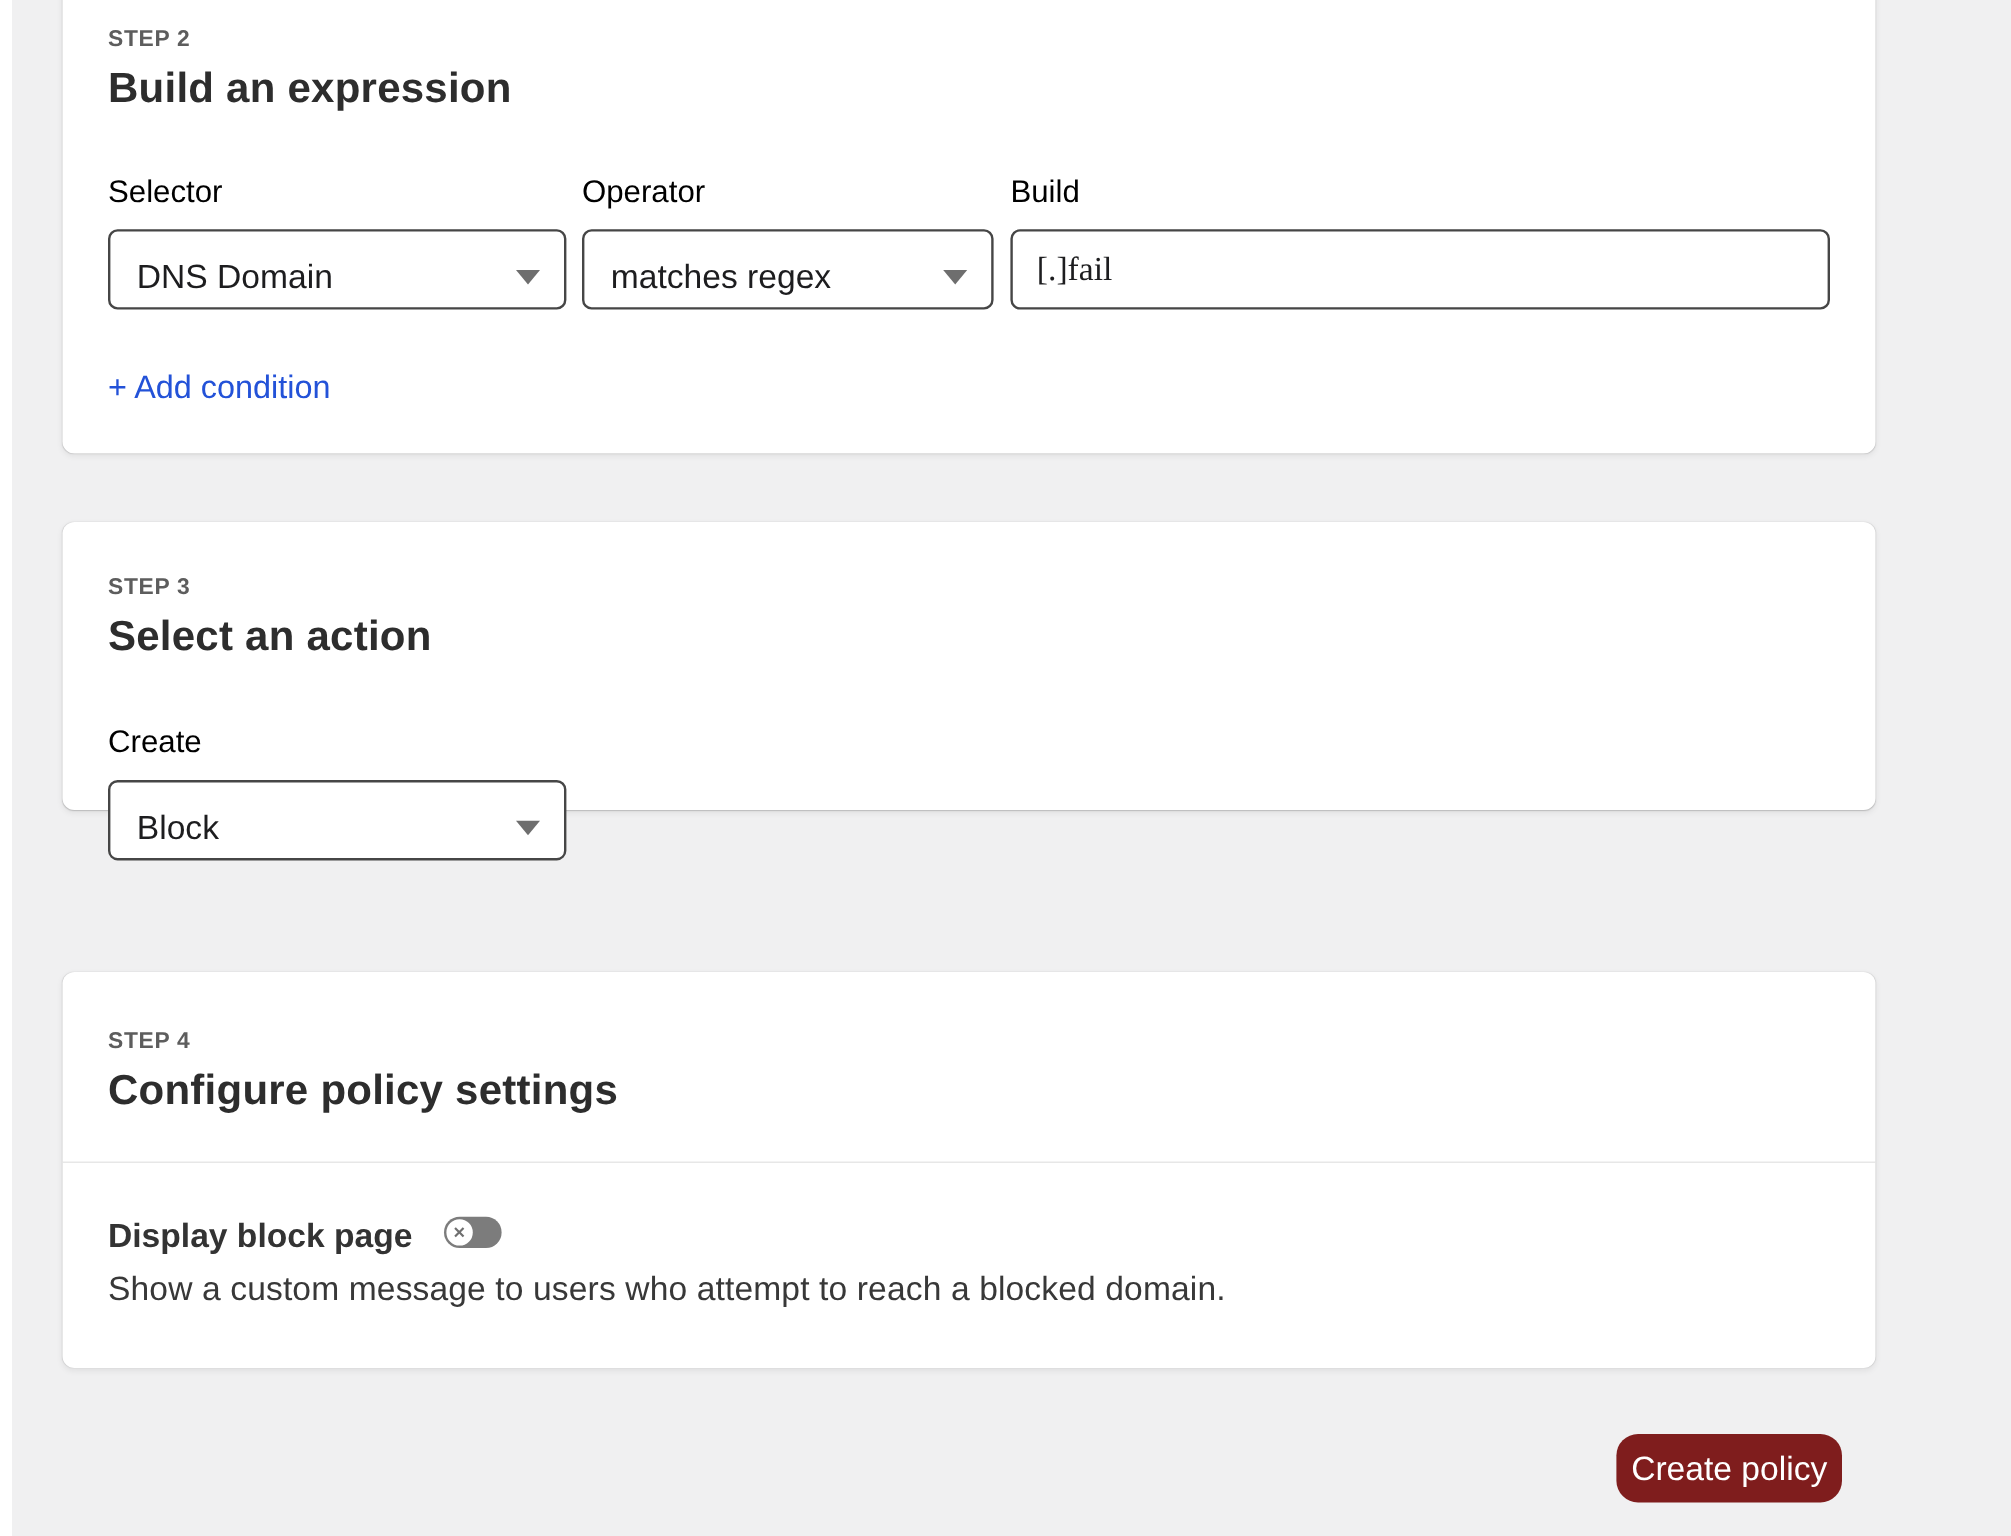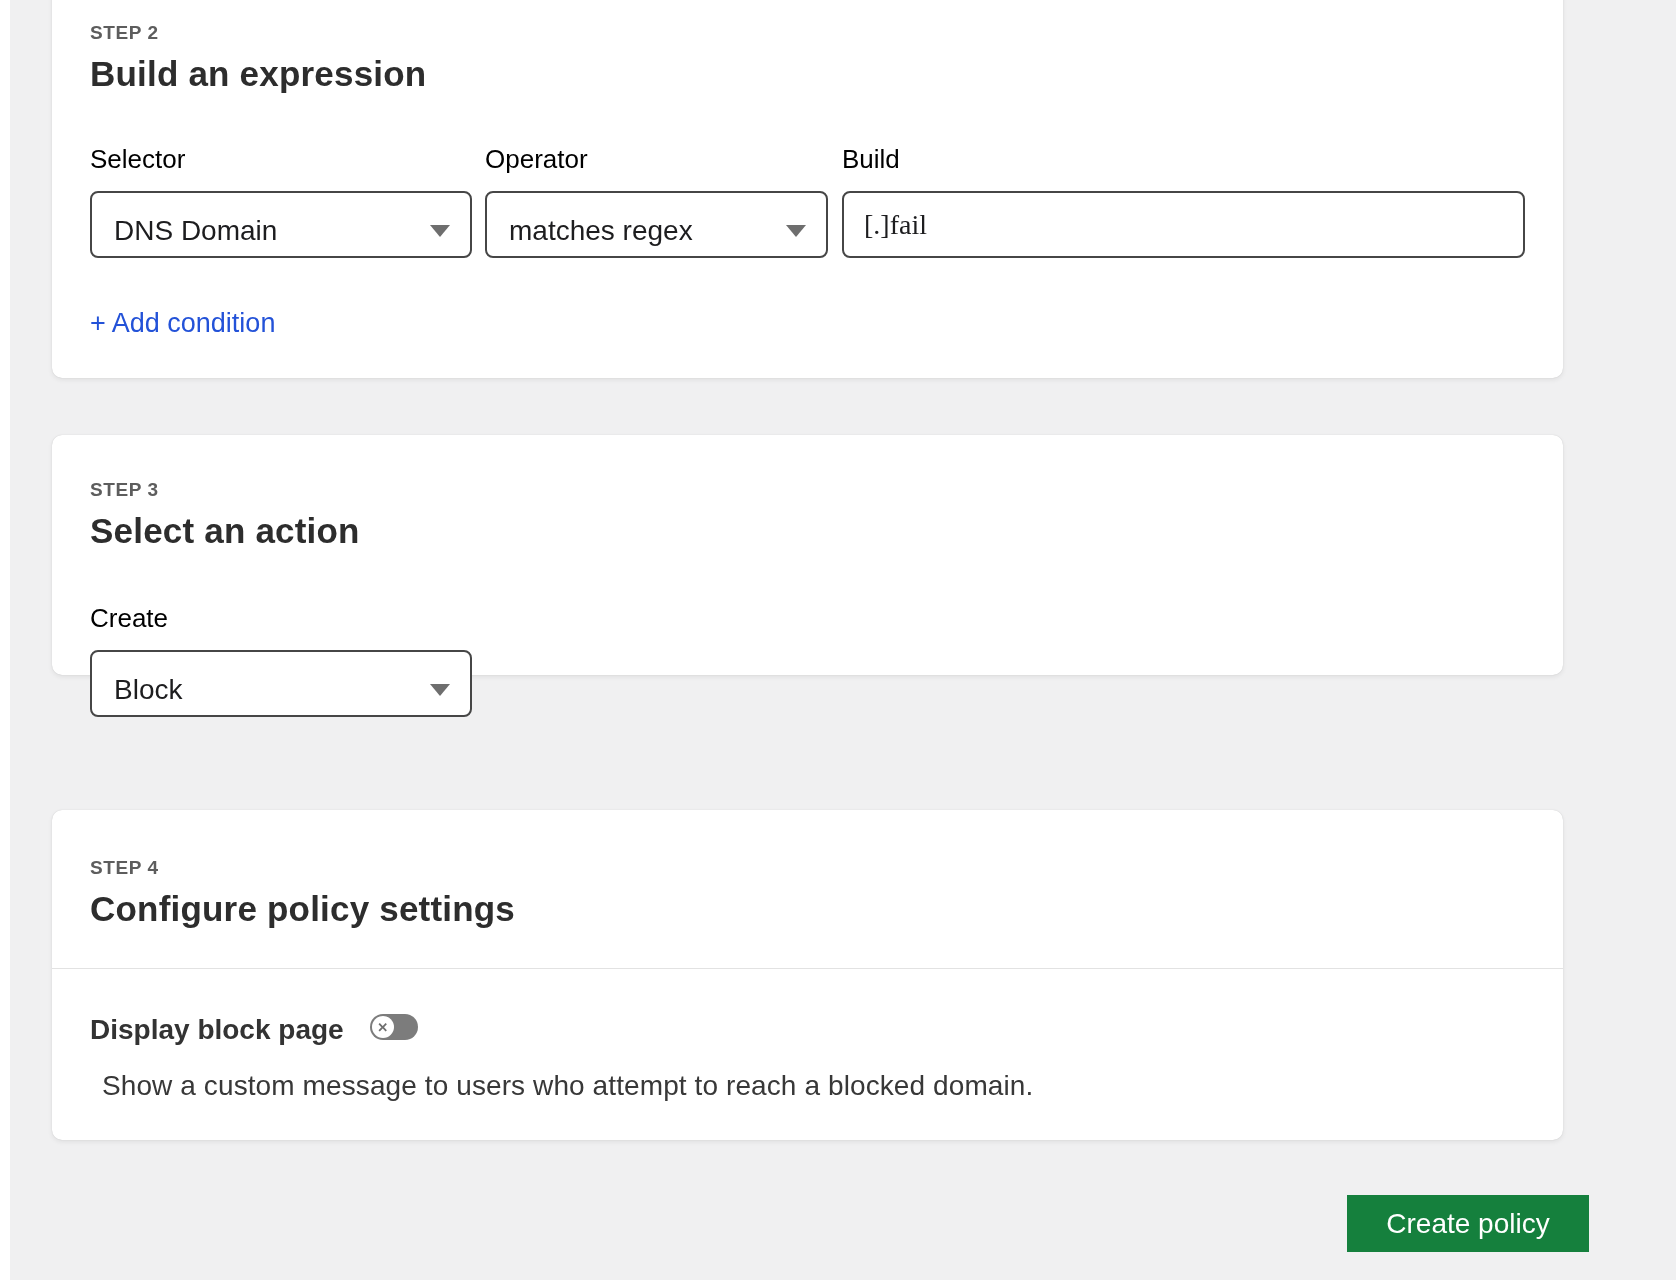--- a/index.html
+++ b/index.html
@@ -95,31 +95,30 @@
   }
   .toggle-knob {
     position:absolute; left:2px; top:2px;
     width:22px; height:22px; border-radius:50%;
     background:#ffffff;
     display:flex; align-items:center; justify-content:center;
     font-size:13px; color:#6f6f6f; font-weight:bold;
     line-height:1;
   }
   .card-description {
-    position:absolute; left:38px; top:260px;
+    position:absolute; left:38px; top:248px;
     font-size:28px; color:#383838;
     letter-spacing:0.1px;
-    margin-left:12px;
   }
 
   .primary-button {
     position:absolute; left:1347px; top:1195px;
-    width:242px; height:57px;
-    background:#15803d;
-    border:none; border-radius:0;
+    width:188px; height:57px;
+    background:#7f1d1d;
+    border:none; border-radius:18px;
     color:#ffffff; font-size:28px;
     font-family:"Liberation Sans", sans-serif;
     cursor:pointer;
     display:flex; align-items:center; justify-content:center;
   }
 
   
   #card-step2 .step-label { top:46px; }
   #card-step2 .card-title { top:78px; }
   #card-step2 .field-row { position:absolute; top:168px; left:0; width:100%; height:110px; }

